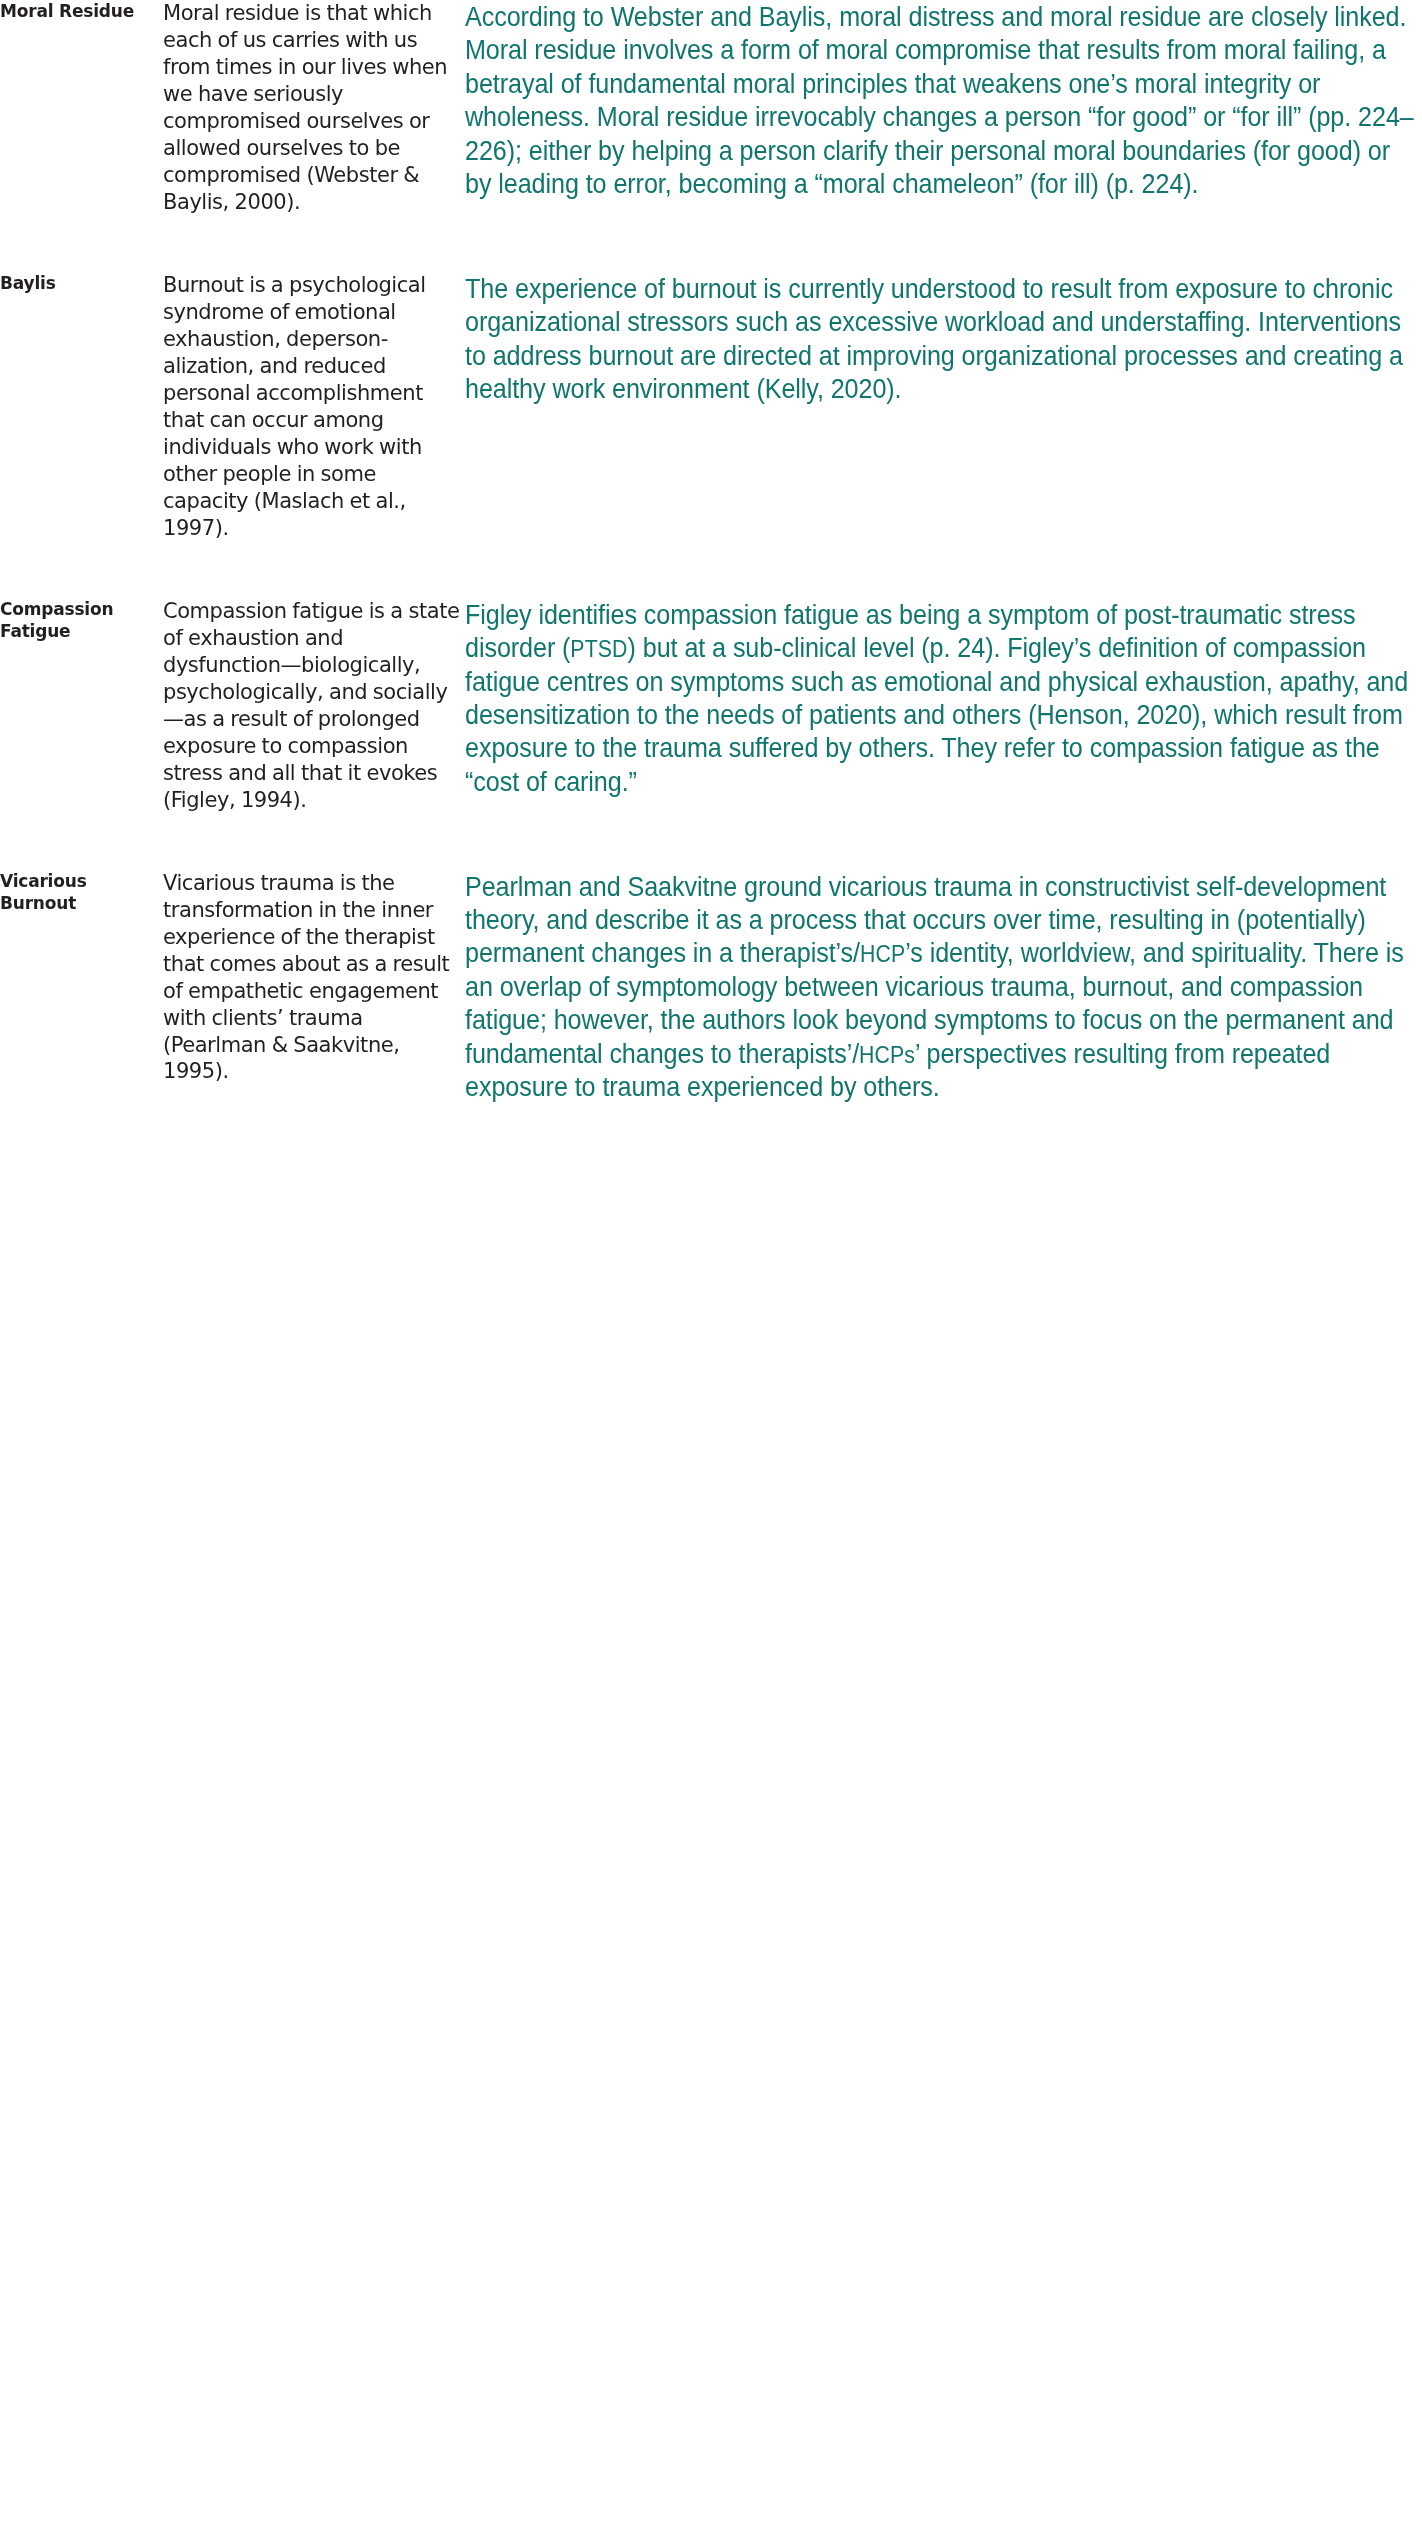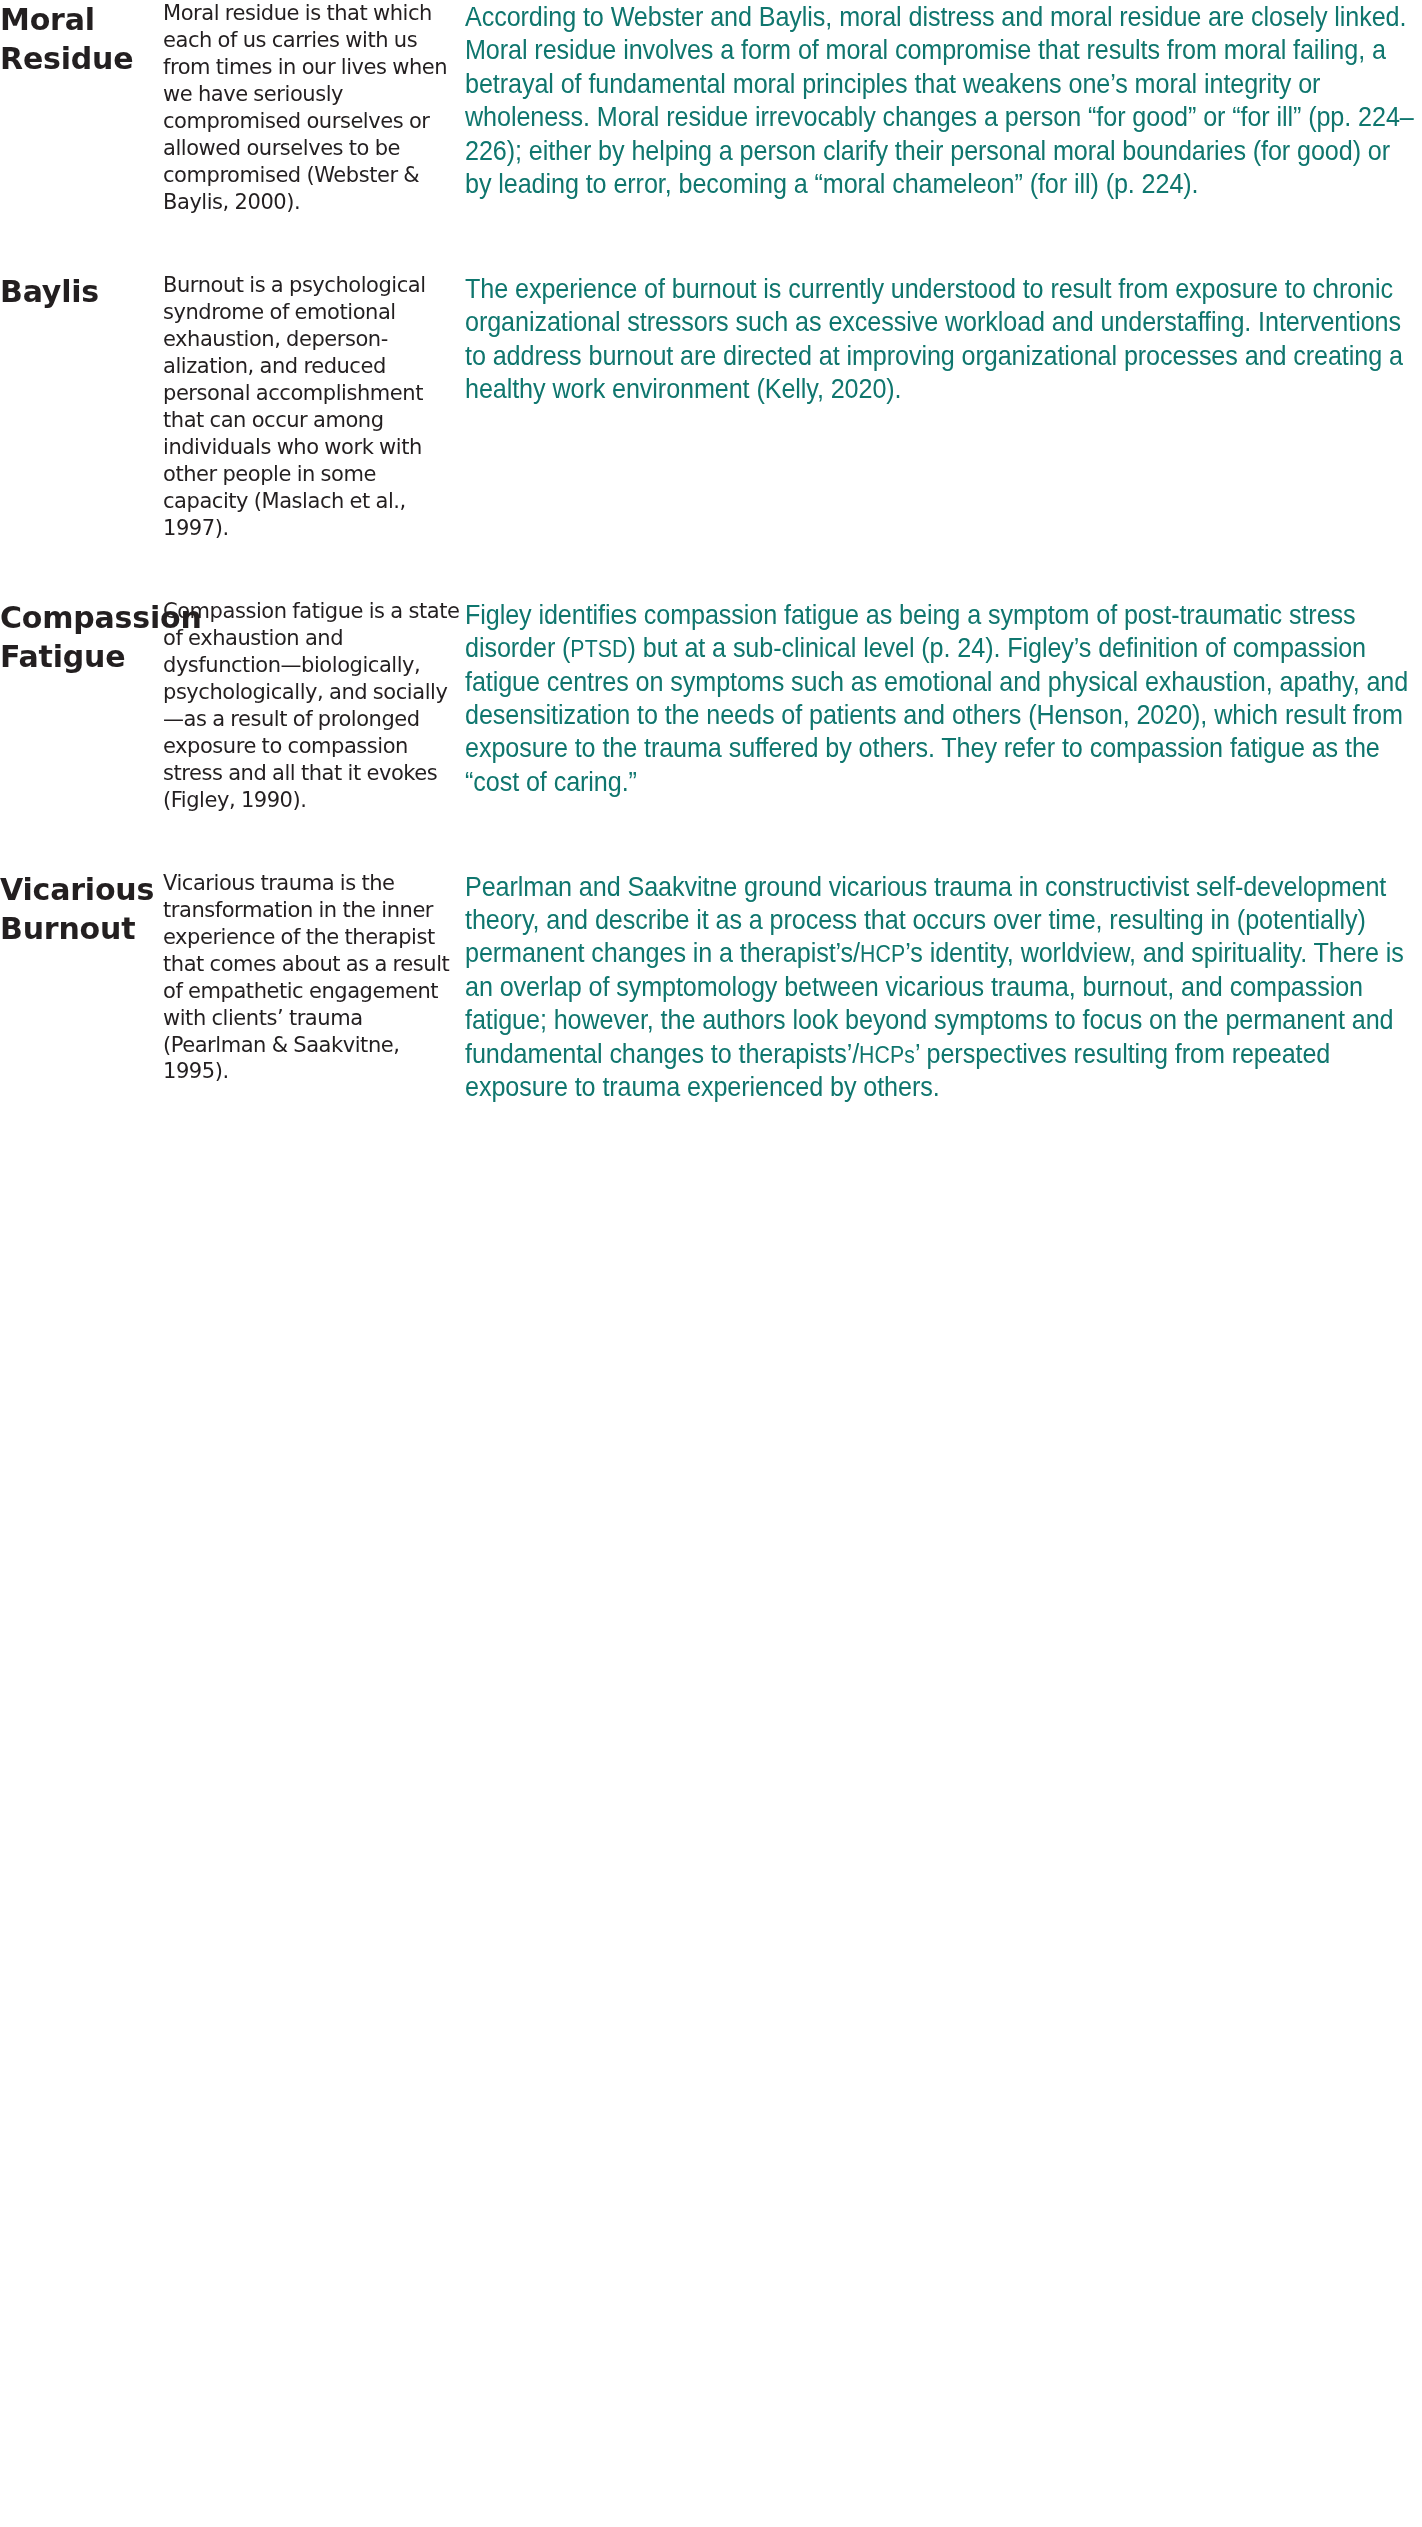--- a/index.html
+++ b/index.html
@@ -33,21 +33,21 @@
   col.c-elab  { width: 957px; }
 
   
   tr.concept-row > td { padding-bottom: 56px; }
   tr.concept-row:last-child > td { padding-bottom: 0; }
 
   
   .term {
     font-family: "DejaVu Sans", "Liberation Sans", sans-serif;
     font-weight: bold;
-    font-size: 30px;
+    font-size: 17px;
     line-height: 1.30;
     letter-spacing: -0.2px;
     color: #231f20;
     padding-right: 8px;
     margin-top: 29px;
   }
 
   
   .definition {
     font-family: "DejaVu Sans", "Liberation Sans", sans-serif;
@@ -104,21 +104,21 @@
     <tr class="concept-row">
       <td class="term">Baylis</td>
       <td class="definition">Burnout is a psychological syndrome of emotional exhaustion, deperson-alization, and reduced personal accomplishment that can occur among individuals who work with other people in some capacity (Maslach et al., 1997).</td>
       <td class="elaboration">
           <span class="inner"><span>The experience of burnout is currently understood to result from exposure to chronic organizational stressors such as excessive workload and understaffing. Interventions to address burnout are directed at improving organizational processes and creating a healthy work environment (Kelly, 2020).</span></span>
         </td>
     </tr>
 
     <tr class="concept-row">
       <td class="term">Compassion Fatigue</td>
-      <td class="definition">Compassion fatigue is a state of exhaustion and dysfunction—biologically, psychologically, and socially—as a result of prolonged exposure to compassion stress and all that it evokes (Figley, 1990).</td>
+      <td class="definition">Compassion fatigue is a state of exhaustion and dysfunction—biologically, psychologically, and socially—as a result of prolonged exposure to compassion stress and all that it evokes (Figley, 1994).</td>
       <td class="elaboration">
           <span class="inner"><span>Figley identifies compassion fatigue as being a symptom of post-traumatic stress disorder (</span><span class="sc">PTSD</span><span>) but at a sub-clinical level (p. 24). Figley’s definition of compassion fatigue centres on symptoms such as emotional and physical exhaustion, apathy, and desensitization to the needs of patients and others (Henson, 2020), which result from exposure to the trauma suffered by others. They refer to compassion fatigue as the “cost of caring.”</span></span>
         </td>
     </tr>
 
     <tr class="concept-row">
       <td class="term">Vicarious Burnout</td>
       <td class="definition">Vicarious trauma is the transformation in the inner experience of the therapist that comes about as a result of empathetic engagement with clients’ trauma (Pearlman &amp; Saakvitne, 1995).</td>
       <td class="elaboration">
           <span class="inner"><span>Pearlman and Saakvitne ground vicarious trauma in constructivist self-development theory, and describe it as a process that occurs over time, resulting in (potentially) permanent changes in a therapist’s/</span><span class="sc">HCP</span><span>’s identity, worldview, and spirituality. There is an overlap of symptomology between vicarious trauma, burnout, and compassion fatigue; however, the authors look beyond symptoms to focus on the permanent and fundamental changes to therapists’/</span><span class="sc">HCPs</span><span>’ perspectives resulting from repeated exposure to trauma experienced by others.</span></span>

